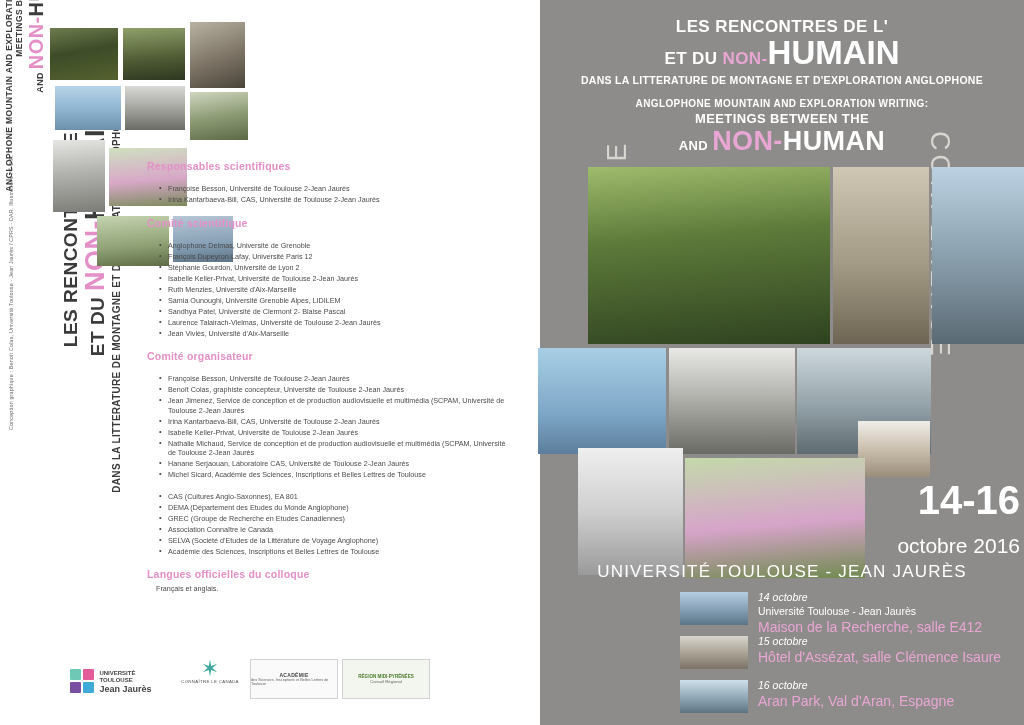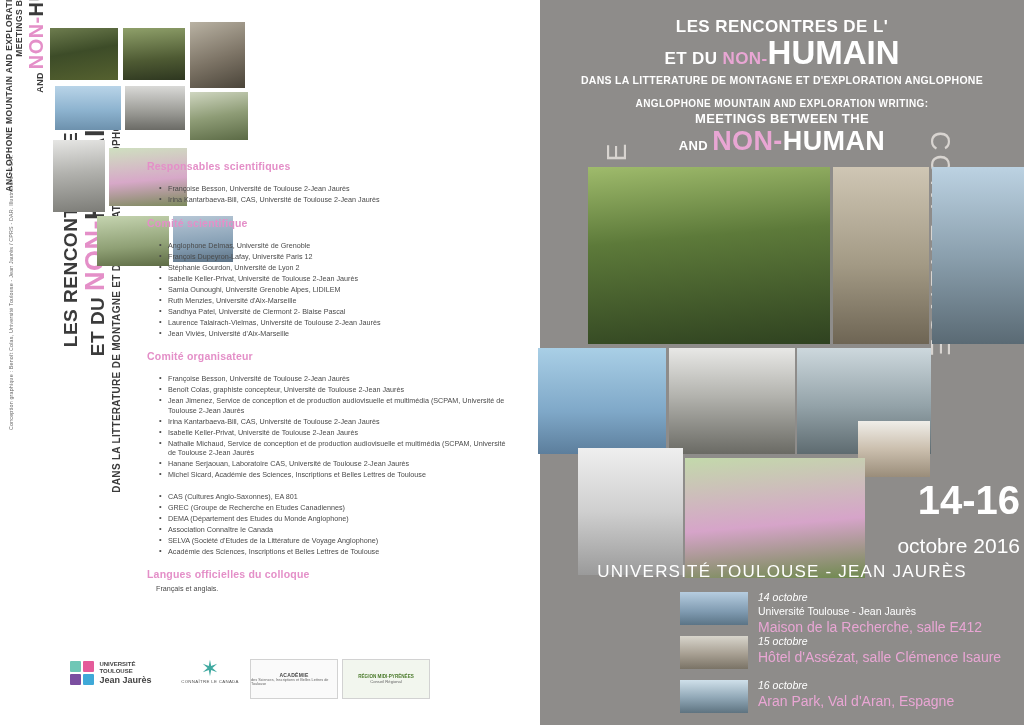--- a/index.html
+++ b/index.html
@@ -98,21 +98,21 @@
     font-size:7.2px;line-height:1.32;color:#4a4a4a;
   }
   ul.bul li:before{
     content:"•";position:absolute;left:0;top:-1px;font-size:7.5px;color:#4a4a4a;
   }
   .plain{font-size:7.2px;color:#4a4a4a;padding-left:9px;}
 
   
   .logos{position:absolute;left:70px;top:655px;width:440px;height:50px;}
   .logo{position:absolute;}
-  .logo-ut{left:0;top:6px;width:96px;height:34px;display:flex;align-items:flex-start;gap:5px;}
+  .logo-ut{left:0;top:6px;width:96px;height:34px;display:flex;align-items:flex-end;gap:5px;}
   .ut-mark{width:26px;height:26px;position:relative;}
   .ut-mark i{position:absolute;display:block;border-radius:1px;}
   .ut-mark i:nth-child(1){left:0;top:0;width:11px;height:11px;background:#6fc7b6;}
   .ut-mark i:nth-child(2){left:13px;top:0;width:11px;height:11px;background:#e45b9a;}
   .ut-mark i:nth-child(3){left:0;top:13px;width:11px;height:11px;background:#7b4fa0;}
   .ut-mark i:nth-child(4){left:13px;top:13px;width:11px;height:11px;background:#3fa9d8;}
   .ut-txt{font-size:6px;color:#444;line-height:1.2;font-weight:bold;}
   .ut-txt b{font-size:9px;display:block;}
   .logo-star{left:110px;top:4px;width:60px;height:38px;text-align:center;}
   .star-g{color:#3fa9a0;font-size:22px;line-height:20px;}
@@ -241,22 +241,22 @@
         </ul>
       </div>
 
       <div class="sec">
         <div class="sec-title">Comité scientifique</div>
         <ul class="bul">
           <li>Anglophone Delmas, Université de Grenoble</li>
           <li>François Dupeyron-Lafay, Université Paris 12</li>
           <li>Stéphanie Gourdon, Université de Lyon 2</li>
           <li>Isabelle Keller-Privat, Université de Toulouse 2-Jean Jaurès</li>
+          <li>Ruth Menzies, Université d'Aix-Marseille</li>
           <li>Samia Ounoughi, Université Grenoble Alpes, LIDILEM</li>
-          <li>Ruth Menzies, Université d'Aix-Marseille</li>
           <li>Sandhya Patel, Université de Clermont 2- Blaise Pascal</li>
           <li>Laurence Talairach-Vielmas, Université de Toulouse 2-Jean Jaurès</li>
           <li>Jean Viviès, Université d'Aix-Marseille</li>
         </ul>
       </div>
 
       <div class="sec">
         <div class="sec-title">Comité organisateur</div>
         <ul class="bul">
           <li>Françoise Besson, Université de Toulouse 2-Jean Jaurès</li>
@@ -266,22 +266,22 @@
           <li>Isabelle Keller-Privat, Université de Toulouse 2-Jean Jaurès</li>
           <li>Nathalie Michaud, Service de conception et de production audiovisuelle et multimédia (SCPAM, Université de Toulouse 2-Jean Jaurès</li>
           <li>Hanane Serjaouan, Laboratoire CAS, Université de Toulouse 2-Jean Jaurès</li>
           <li>Michel Sicard, Académie des Sciences, Inscriptions et Belles Lettres de Toulouse</li>
         </ul>
       </div>
 
       <div class="sec">
         <ul class="bul">
           <li>CAS (Cultures Anglo-Saxonnes), EA 801</li>
+          <li>DEMA (Département des Etudes du Monde Anglophone)</li>
           <li>GREC (Groupe de Recherche en Etudes Canadiennes)</li>
-          <li>DEMA (Département des Etudes du Monde Anglophone)</li>
           <li>Association Connaître le Canada</li>
           <li>SELVA (Société d'Etudes de la Littérature de Voyage Anglophone)</li>
           <li>Académie des Sciences, Inscriptions et Belles Lettres de Toulouse</li>
         </ul>
       </div>
 
       <div class="sec">
         <div class="sec-title">Langues officielles du colloque</div>
         <div class="plain">Français et anglais.</div>
       </div>

